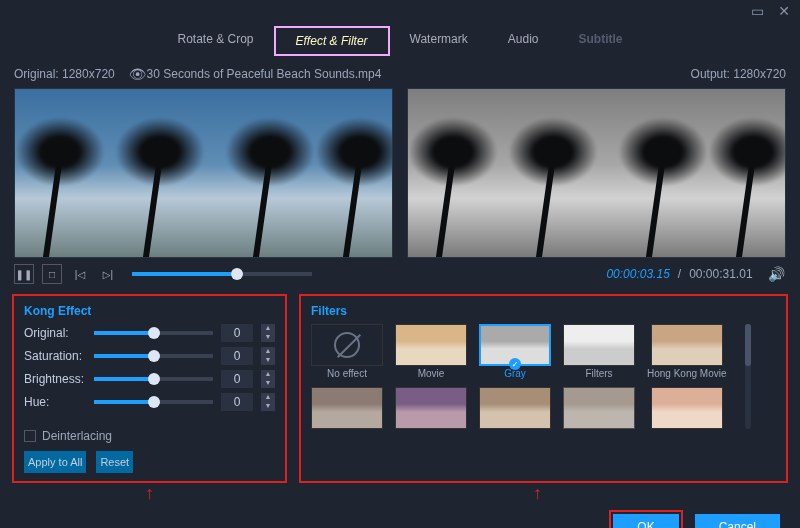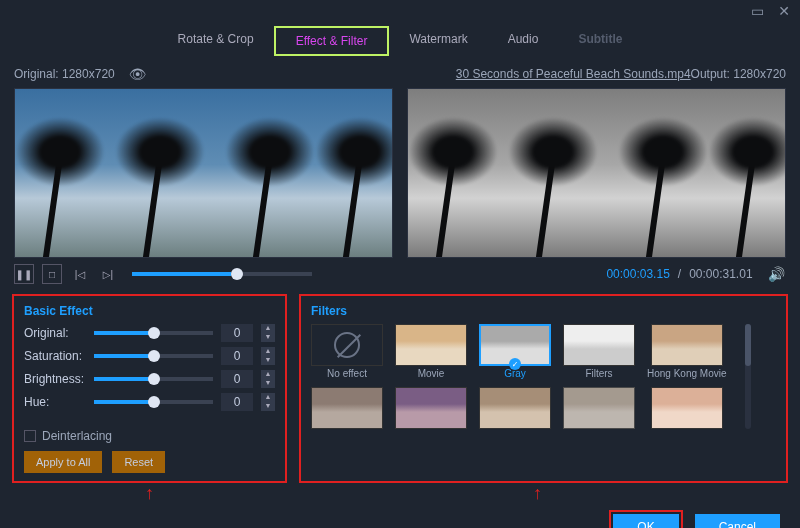--- a/index.html
+++ b/index.html
@@ -1,58 +1,58 @@
 <!DOCTYPE html>
 <html><head>
 <meta charset="utf-8">
 <style>
   * { box-sizing: border-box; margin: 0; padding: 0; font-family: Arial, sans-serif; }
   body { background: #1e2530; color: #aab; width: 800px; height: 528px; overflow: hidden; font-size: 12px; }
   .titlebar { height: 22px; display: flex; justify-content: flex-end; align-items: center; padding-right: 10px; gap: 14px; color: #8a94a6; }
   .titlebar span { cursor: pointer; font-size: 14px; }
   .tabs { display: flex; justify-content: center; gap: 0; padding: 4px 0 8px; }
   .tab { padding: 6px 20px; color: #aab; cursor: pointer; }
-  .tab.active { color: #d946ef; border: 2px solid #bef264; }
+  .tab.active { color: #fef9c3; border: 2px solid #f0abfc; font-style: italic; }
   .tab.disabled { color: #555d6e; font-weight: bold; }
   .infobar { display: flex; align-items: center; padding: 2px 14px 6px; color: #9ba6b9; }
-  .infobar .center { flex: 1; text-align: right; text-decoration: underline; }
+  .infobar .center { flex: 1; text-align: left; }
   .eye { margin-left: 14px; font-size: 14px; }
   .previews { display: flex; gap: 14px; padding: 0 14px; }
   .preview { flex: 1; height: 170px; border: 1px solid #2a3140; position: relative; overflow: hidden; }
   .sky1 { position:absolute; inset:0; background: linear-gradient(180deg, #3a6fa0 0%, #5f8db4 45%, #b7c9d8 65%, #6c7f80 100%); }
   .sky2 { position:absolute; inset:0; background: linear-gradient(180deg, #7e7e7e 0%, #a7a7a7 45%, #d2d2d2 65%, #7a7a7a 100%); }
   .palm { position:absolute; bottom:-10px; width:120px; height:160px; }
   .palm::before { content:""; position:absolute; bottom:0; left:55px; width:6px; height:120px; background:#0c0d0f; transform:rotate(8deg); border-radius:3px; }
   .palm::after { content:""; position:absolute; top:10px; left:20px; width:90px; height:70px; background: radial-gradient(ellipse at 50% 50%, #0c0d0f 30%, transparent 70%); filter: blur(1px); }
   .controls { display:flex; align-items:center; padding: 6px 14px; gap:8px; }
   .pbtn { width:20px; height:20px; border:1px solid #556; color:#aab; display:flex; align-items:center; justify-content:center; font-size:10px; cursor:pointer; }
   .seek { flex:0 0 180px; height:4px; background:#3a4252; position:relative; margin:0 6px; }
   .seek .fill { position:absolute; left:0; top:0; height:100%; width:55%; background:#1e9fff; }
   .seek .knob { position:absolute; left:55%; top:-4px; width:12px; height:12px; background:#dfe6f3; border-radius:50%; }
   .spacer { flex:1; }
-  .tcur { color:#1e9fff; }
+  .tcur { color:#1e9fff;font-style:italic; }
   .tdur { color:#9ba6b9; }
   .spk { margin-left:8px; font-size:14px; }
   .lower { display:flex; gap:12px; padding: 4px 12px 0; }
   .panel { border:2px solid #e02020; padding:8px 10px; }
   .panel-left { width: 275px; }
   .panel-right { flex:1; }
   .ptitle { color:#1e9fff; font-weight:bold; margin-bottom:6px; }
   .slrow { display:flex; align-items:center; gap:8px; margin:5px 0; }
   .slrow label { width:62px; color:#c4cde0; }
   .slider { flex:1; height:4px; background:#3a4252; position:relative; }
   .slider .f { position:absolute; height:100%; background:#1e9fff; }
   .slider .k { position:absolute; top:-4px; width:12px; height:12px; background:#dfe6f3; border-radius:50%; transform:translateX(-50%); }
   .numbox { width:32px; height:18px; background:#2a3140; color:#c4cde0; display:flex; align-items:center; justify-content:center; }
   .spin { width:14px; display:flex; flex-direction:column; }
   .spin div { height:9px; background:#333b4c; color:#aab; font-size:7px; text-align:center; line-height:8px; cursor:pointer; }
   .chk { display:flex; align-items:center; gap:6px; margin-top:18px; color:#9ba6b9; }
   .chk .box { width:12px; height:12px; border:1px solid #556; }
   .btnrow { display:flex; gap:10px; margin-top:8px; }
-  .btn-dark { background:#a16207; color:#c4cde0; padding:5px 12px; border:none; cursor:pointer; font-size:11px; }
+  .btn-dark { background:#0369a1; color:#c4cde0; padding:5px 4px; border:none; cursor:pointer; font-size:11px; }
   .filters { display:flex; gap:12px; }
   .fcol { display:flex; flex-direction:column; gap:8px; }
   .thumb-wrap { display:flex; flex-direction:column; align-items:center; gap:2px; }
   .thumb { width:72px; height:42px; background:#3a3a3a; border:1px solid #333; position:relative; cursor:pointer; }
   .thumb.sel { border:2px solid #1e9fff; }
   .noeff { width:72px; height:42px; display:flex; align-items:center; justify-content:center; border:1px solid #333; }
   .noeff .circ { width:26px; height:26px; border:2px solid #6a7386; border-radius:50%; position:relative; }
   .noeff .circ::after { content:""; position:absolute; left:-3px; top:50%; width:32px; height:2px; background:#6a7386; transform:rotate(-45deg); }
   .tlabel { font-size:10px; color:#9ba6b9; }
   .tlabel.sel { color:#1e9fff; }
@@ -127,21 +127,21 @@
     </div>
   <div class="spacer"></div>
   <span class="tcur">00:00:03.15</span>
     <span class="tdur">/</span>
     <span class="tdur">00:00:31.01</span>
   <span class="spk">🔊</span>
 </div>
 
 <div class="lower">
   <div class="panel panel-left">
-    <div class="ptitle">Basic Effect</div>
+    <div class="ptitle">Kong Effect</div>
     <div class="slrow">
       <label>Original:</label>
       <div class="slider">
           <div class="f" style="width:50%"></div>
           <div class="k" style="left:50%"></div>
         </div>
       <div class="numbox">0</div>
       <div class="spin">
           <div>▲</div>
           <div>▼</div>

